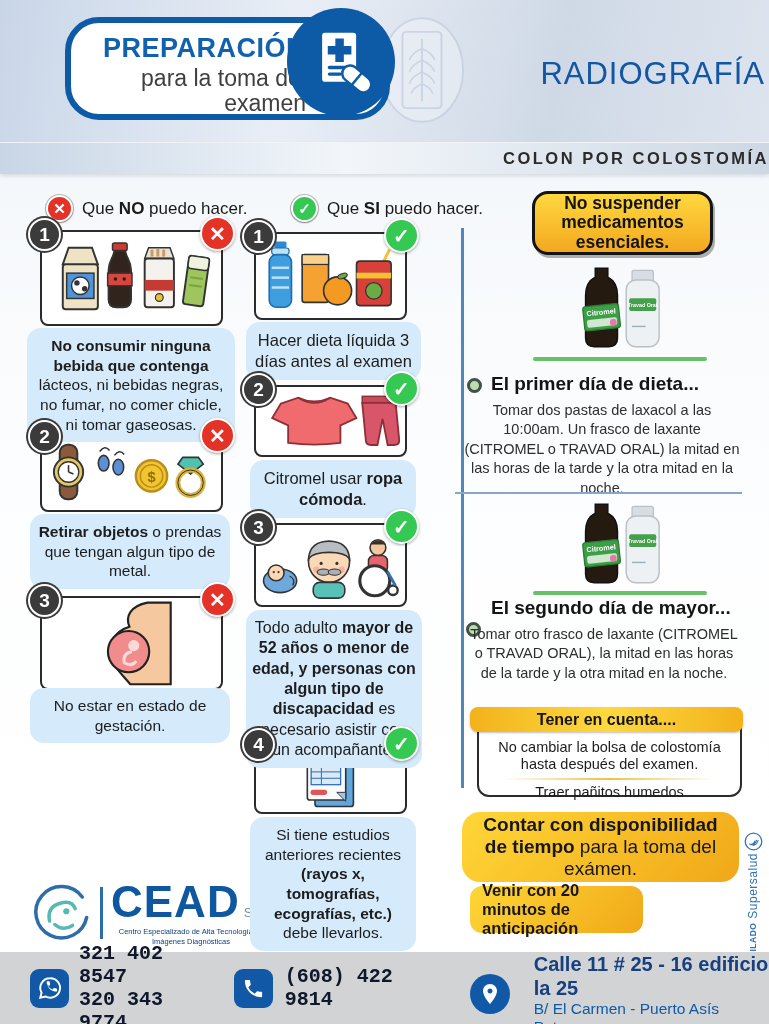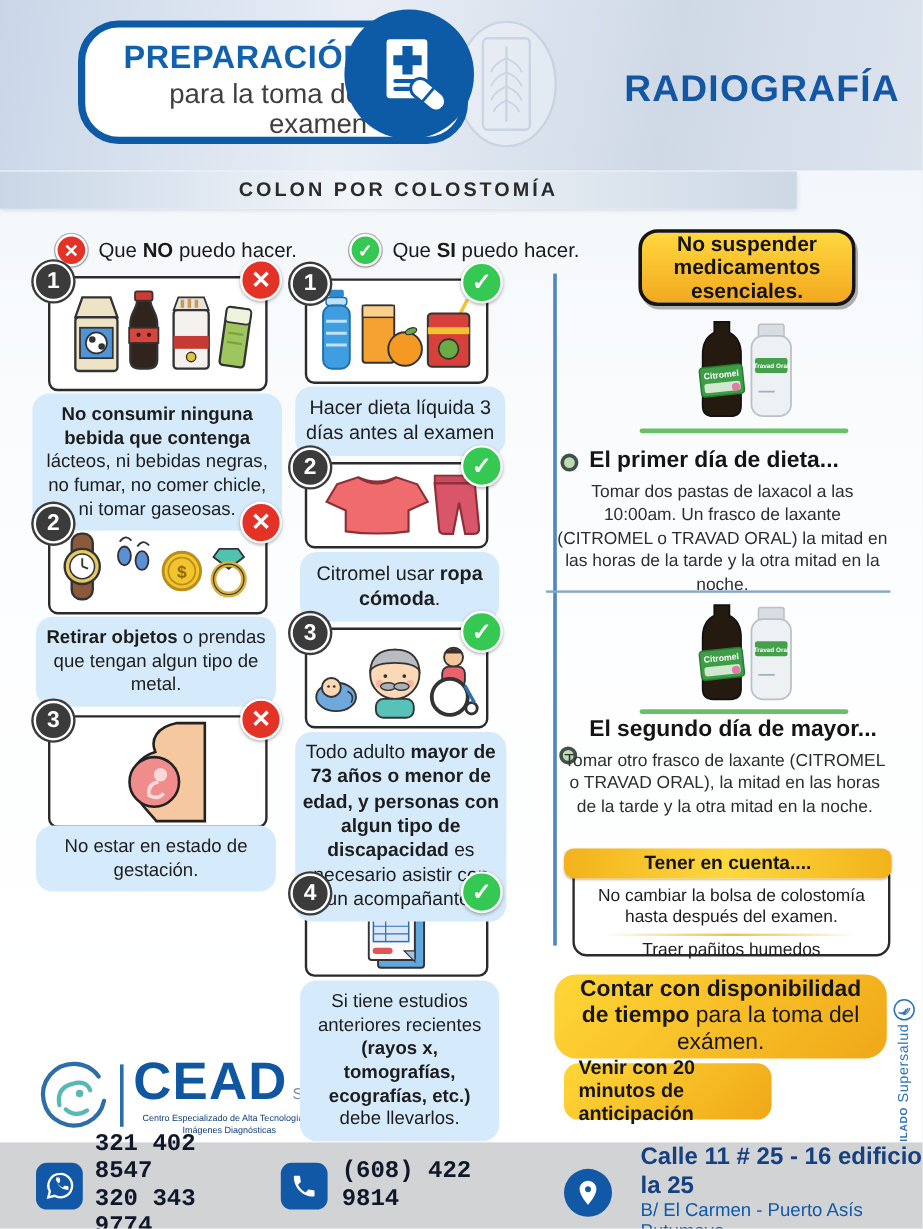--- a/index.html
+++ b/index.html
@@ -11,27 +11,27 @@
   .header-band { position:absolute; left:0; top:0; width:769px; height:142px;
     background:linear-gradient(100deg,#c9d6e8 0%,#e9eef6 38%,#cfd9e6 72%,#dde4ee 100%); }
   .prep-badge { position:absolute; left:65px; top:17px; width:325px; height:103px;
     background:#ffffff; border:6px solid #0d5ba6; border-radius:34px; }
   .prep-badge-text { position:absolute; left:10px; top:10px; width:225px; text-align:right; }
   .prep-title { font-size:27px; font-weight:bold; color:#1161ae; letter-spacing:.5px; }
   .prep-subtitle { font-size:23px; color:#3f3f3f; line-height:1.1; margin-top:2px; }
   .doc-circle { position:absolute; left:287px; top:8px; width:108px; height:108px;
     border-radius:50%; background:#0d5ba6; display:flex; align-items:center; justify-content:center; }
   .xray-wm { position:absolute; left:378px; top:14px; opacity:.5; }
-  .exam-type { position:absolute; left:505px; top:56px; width:260px; text-align:center;
-    font-size:31px; font-weight:bold; color:#1356a4; letter-spacing:1px; }
-
-  .section-band { position:absolute; left:0; top:143px; width:664px; height:31px;
+  .exam-type { position:absolute; left:505px; top:56px; width:260px; text-align:right;
+    font-size:31px; font-weight:normal; color:#1356a4; letter-spacing:1px; }
+
+  .section-band { position:absolute; left:0; top:143px; width:769px; height:31px;
     background:linear-gradient(90deg,#c9d6e6 0%,#f2f6fa 45%,#cdd8e4 100%);
     box-shadow:0 2px 4px rgba(40,60,90,.15);
-    display:flex; align-items:center; justify-content:center; }
+    display:flex; align-items:center; justify-content:flex-end; }
   .section-title { font-size:16.5px; font-weight:bold; color:#2b2b2b; letter-spacing:2.5px; }
 
   
   .col-heading { position:absolute; font-size:17px; color:#1a1a1a; display:flex; align-items:center; gap:9px; }
   .circle-mark { width:27px; height:27px; border-radius:50%; color:#fff; font-weight:bold; font-size:15px;
     display:flex; align-items:center; justify-content:center; border:2px solid #fff;
     box-shadow:0 0 0 1px rgba(0,0,0,.25), 0 1px 2px rgba(0,0,0,.3); flex:none; }
   .red-bg { background:#e53227; } .green-bg { background:#35c954; }
 
   
@@ -307,21 +307,21 @@
         <circle cx="152" cy="22" r="10" fill="#f4c89c" stroke="#333" stroke-width="2"></circle>
         <path d="M142 18 q10 -10 20 0" fill="#3b2f28"></path>
         <rect x="140" y="32" width="24" height="22" rx="7" fill="#e9636d" stroke="#333" stroke-width="2"></rect>
         <circle cx="148" cy="64" r="19" fill="#fff" stroke="#333" stroke-width="4"></circle>
         <circle cx="171" cy="76" r="6" fill="#fff" stroke="#333" stroke-width="3"></circle>
         <line x1="164" y1="52" x2="174" y2="70" stroke="#2f6fb8" stroke-width="3.5"></line>
       </g>
     </svg>
   </div>
   <div class="bubble" style="left:246px; top:610px; width:176px; font-size:16px;">
-    <span>Todo adulto </span><b>mayor de 73 años o menor de edad, y personas con algun tipo de discapacidad</b><span> es necesario asistir con un acompañante.</span>
+    <span>Todo adulto </span><b>mayor de 52 años o menor de edad, y personas con algun tipo de discapacidad</b><span> es necesario asistir con un acompañante.</span>
   </div>
 
   <div class="item-box" style="left:254px; top:740px; width:153px; height:74px;">
     <span class="num-badge">4</span>
     <span class="corner-mark green-bg">✓</span>
     <svg width="72" height="64" viewBox="0 0 110 100">
       <rect x="30" y="16" width="60" height="80" rx="4" fill="#5fa7dd" stroke="#333" stroke-width="2.5"></rect>
       <rect x="18" y="4" width="60" height="82" rx="4" fill="#fafafa" stroke="#333" stroke-width="2.5"></rect>
       <path d="M28 14 h7 v-4 h7 v4 h7 v7 h-7 v4 h-7 v-4 h-7 z" fill="#3fae49" stroke="#2c7e35" stroke-width="1.3"></path>
       <rect x="52" y="10" width="20" height="3.5" fill="#2f6fb8"></rect>

